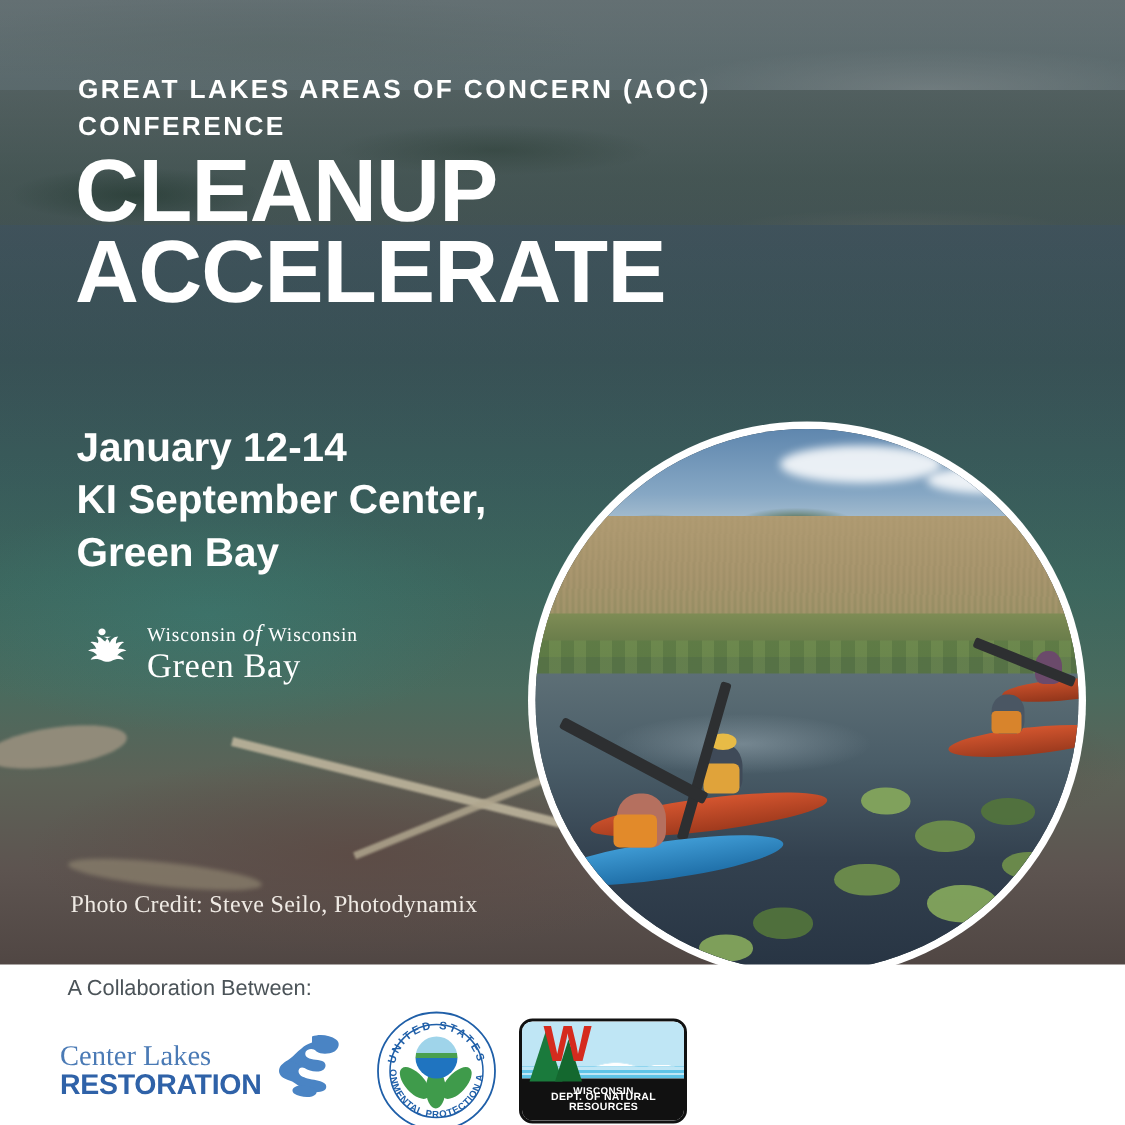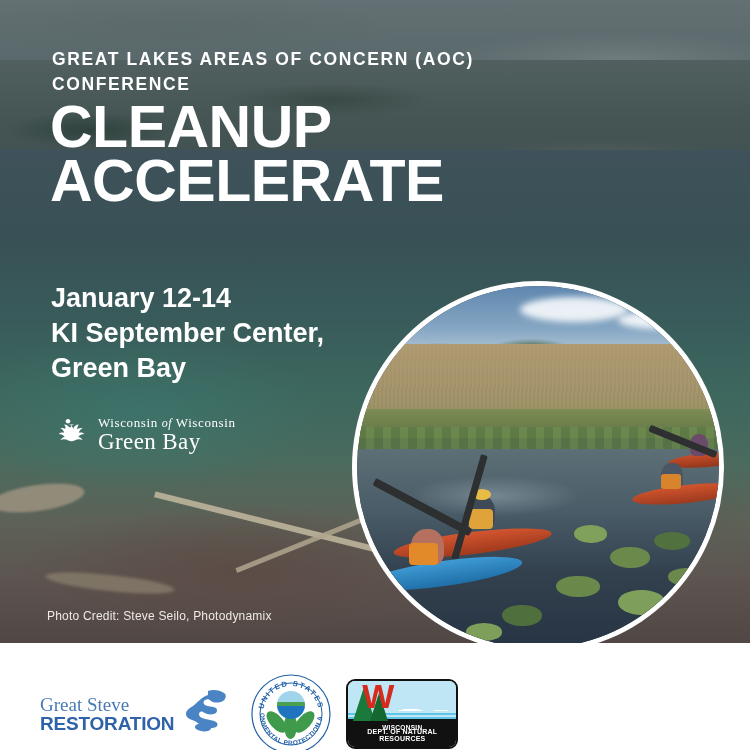--- a/index.html
+++ b/index.html
@@ -91,30 +91,30 @@
   }
   .when span{display:block;}
 
   
   .uwgb{position:absolute;left:48px;top:412px;display:flex;align-items:center;gap:10px;}
   .uwgb-text{color:#ffffff;line-height:1.0;}
   .uwgb-top{
     font-family:"Liberation Serif", serif;font-size:13px;
     letter-spacing:.6px;display:block;
   }
-  .uwgb-top i{font-style:italic;font-size:12px;}
+  .uwgb-top i{font-style:italic;font-size:16px;}
   .uwgb-bot{
     font-family:"Liberation Serif", serif;font-size:23px;
     letter-spacing:.4px;display:block;margin-top:1px;
   }
 
   
   .credit{
-    position:absolute;left:47px;top:609px;
-    color:#efeae4;font-size:12px;letter-spacing:.2px;
+    position:absolute;left:47px;top:595px;
+    color:#efeae4;font-size:16px;letter-spacing:.2px;font-family:Liberation Serif, serif;
   }
 
   
   .circle-wrap{
     position:absolute;left:352px;top:281px;width:372px;height:372px;
     border-radius:50%;background:#ffffff;padding:5px;box-sizing:border-box;
   }
   .circle{
     position:relative;width:100%;height:100%;border-radius:50%;overflow:hidden;
     background:#2e3f4a;
@@ -291,26 +291,27 @@
       <div class="paddle pad2"></div>
 
       <div class="kayak kayak-blue"></div>
       <div class="paddler p1"></div>
       <div class="paddler p1v"></div>
       <div class="paddle pad1"></div>
     </div>
   </div>
 
   <div class="footer">
+    <div class="collab">A Collaboration Between:</div>
 
     <div class="logos">
 
       <div class="glr">
         <span class="glr-text">
-          <span class="glr-t1">Great Steve</span>
+          <span class="glr-t1">Center Lakes</span>
           <span class="glr-t2">RESTORATION</span>
         </span>
         <span>
           <svg width="58" height="48" viewBox="0 0 58 48" aria-hidden="true">
             <path d="M30 3c5-2 12-1 16 2 3 2 2 6-1 8-4 2-9 2-12 0-2-2-4-2-6-1-2 1-2 4 0 5 3 2 8 1 11 3 2 2 1 5-2 6-4 1-8 0-11-2-2-1-4 0-4 2 0 3 3 4 6 5 4 1 8 1 11 3 2 1 2 4 0 5-4 2-10 1-14-1-3-2-6-5-10-6-3-1-6-3-6-6 0-4 4-6 7-8 3-2 5-5 8-7 2-2 4-3 7-4z" fill="#4a84c4"></path>
             <path d="M13 20c3-1 6 0 8 2 1 2 0 4-2 5-3 1-6 0-8-2-1-2 0-4 2-5z" fill="#4a84c4"></path>
             <path d="M20 36c4-1 9 0 12 2 2 2 1 4-2 5-4 1-9 0-12-2-2-2-1-4 2-5z" fill="#4a84c4"></path>
           </svg>
         </span>
       </div>

